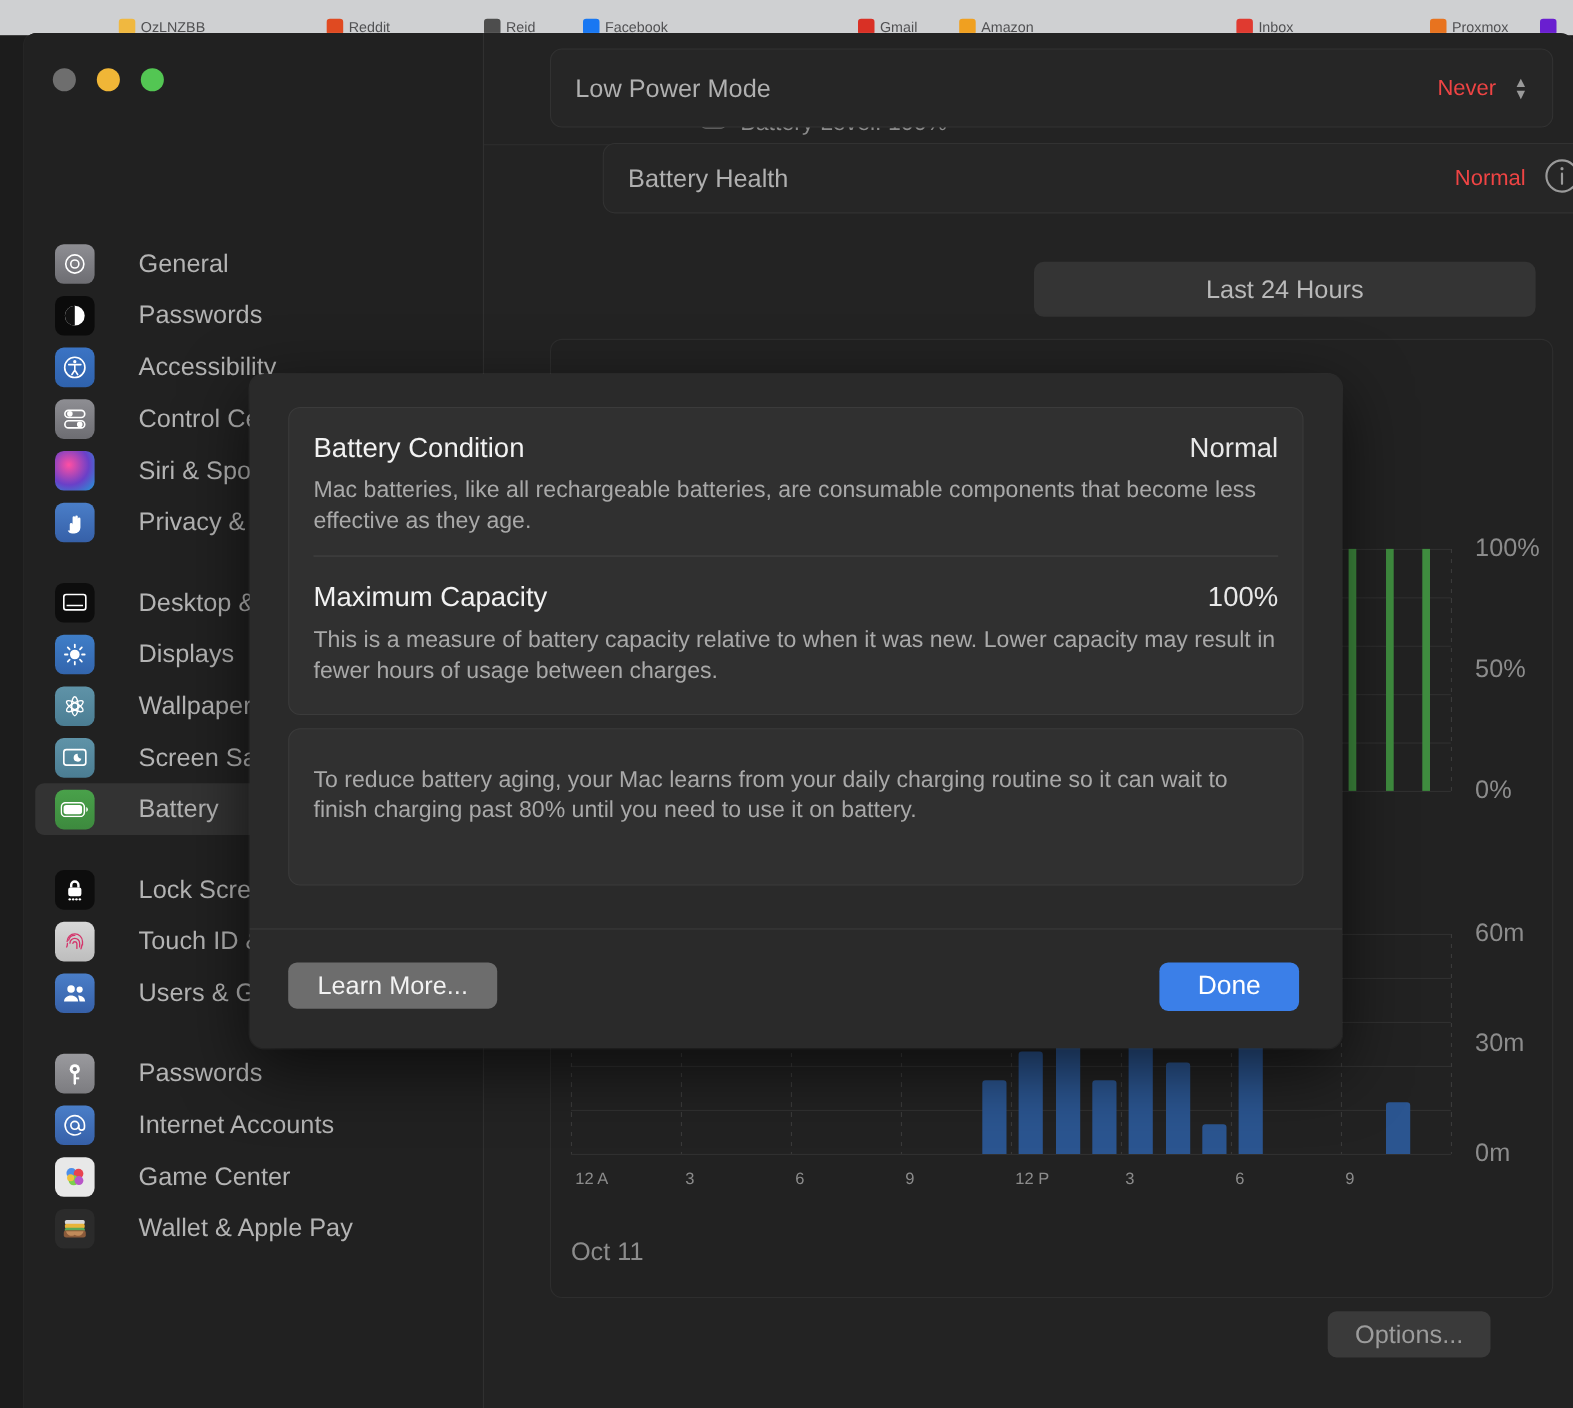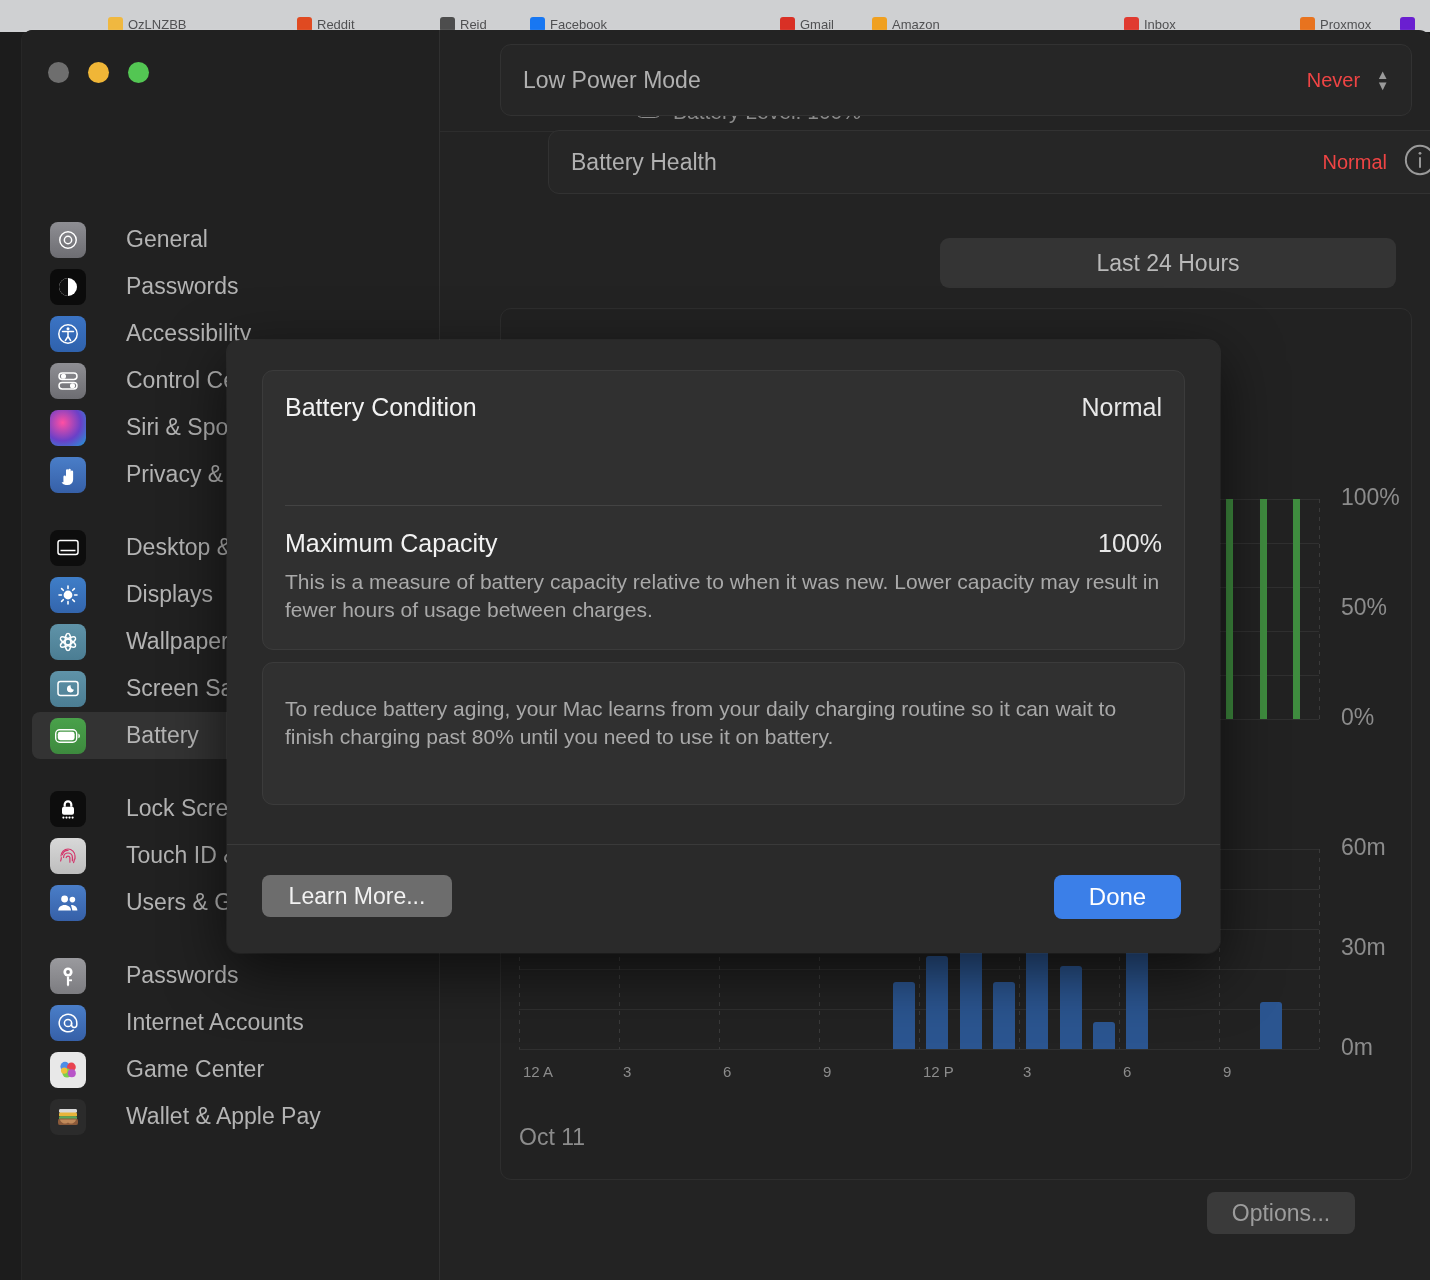--- a/index.html
+++ b/index.html
@@ -543,20 +543,21 @@
 </div>
 
 <div id="health-dialog">
 
   <div class="dlg-card" id="dlg-card-1">
     <div class="dlg-section" style="top:22px;">
       <div class="dlg-head">
         <span class="dlg-title">Battery Condition</span>
         <span class="dlg-value">Normal</span>
       </div>
+      <div class="dlg-desc">Mac batteries, like all rechargeable batteries, are consumable components that become less effective as they age.</div>
     </div>
     <div id="dlg-divider"></div>
     <div class="dlg-section" style="top:158px;">
       <div class="dlg-head">
         <span class="dlg-title">Maximum Capacity</span>
         <span class="dlg-value">100%</span>
       </div>
       <div class="dlg-desc">This is a measure of battery capacity relative to when it was new. Lower capacity may result in fewer hours of usage between charges.</div>
     </div>
   </div>

